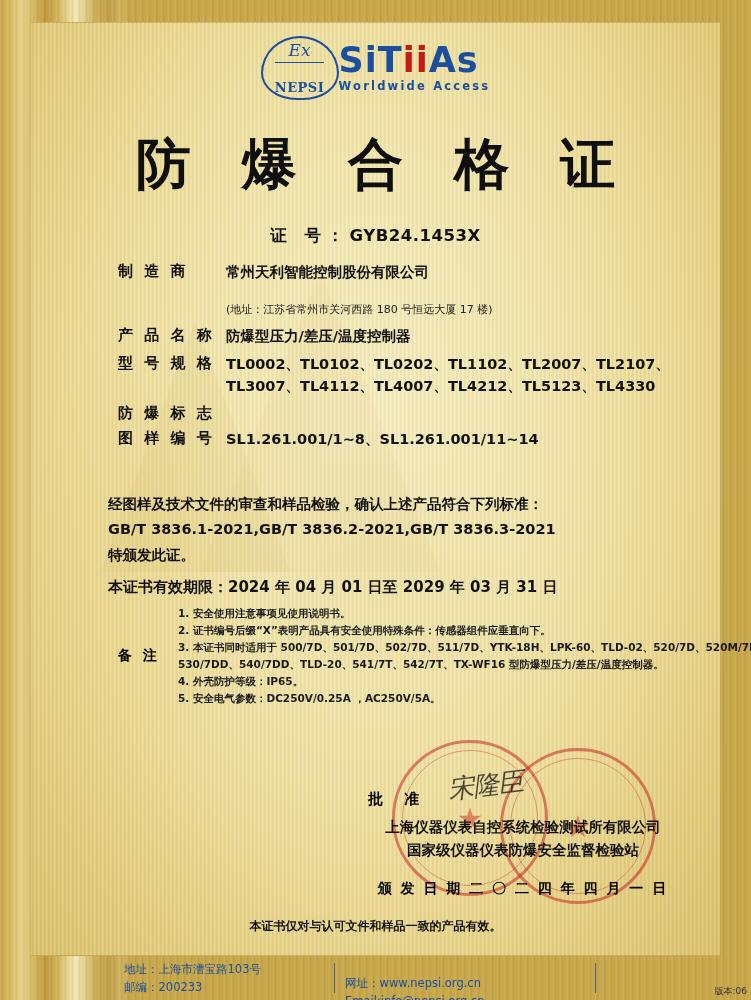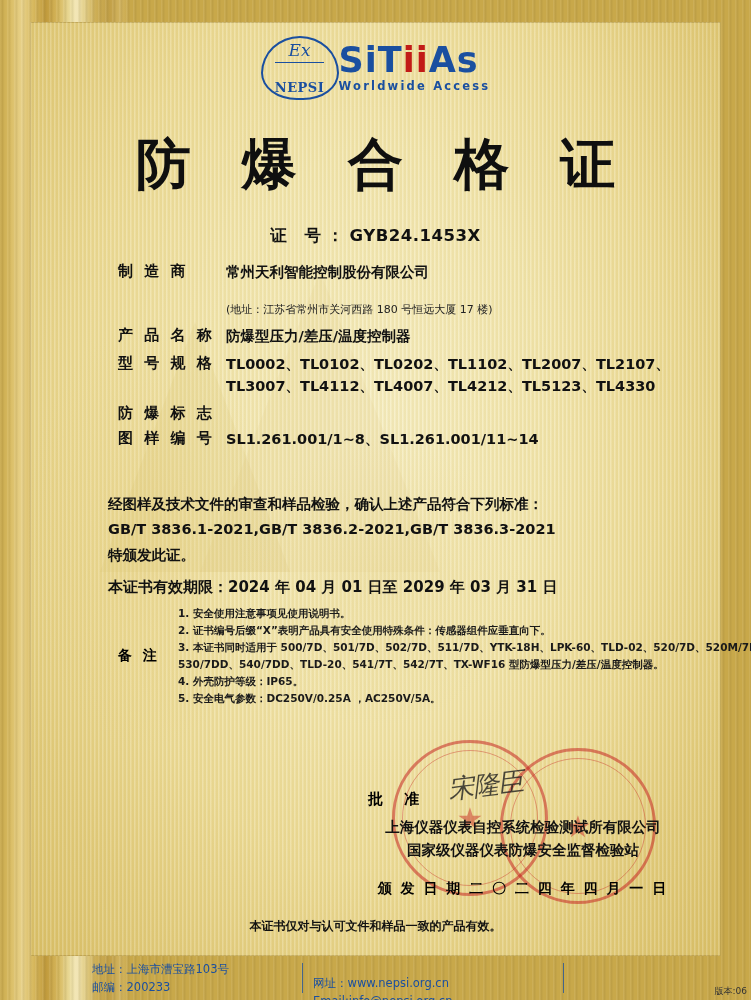--- a/index.html
+++ b/index.html
@@ -348,21 +348,21 @@
     right: 30px;
     top: 956px;
     height: 44px;
     display: flex;
     align-items: center;
     color: #1a4fa0;
     font-size: 11.5px;
     font-family: "DejaVu Sans", sans-serif;
   }
   .bcol { line-height: 1.6; }
-  .bcol.c1 { width: 210px; padding-left: 62px; }
+  .bcol.c1 { width: 210px; padding-left: 62px; margin-left: 32px; }
   .bcol.c2 { width: 250px; padding-left: 10px; margin-top: 28px; }
   .bcol.c3 { flex: 1; padding-left: 8px; }
   .vline {
     width: 1px;
     height: 30px;
     background: #1a4fa0;
     opacity: 0.75;
   }
   .version {
     position: absolute;

